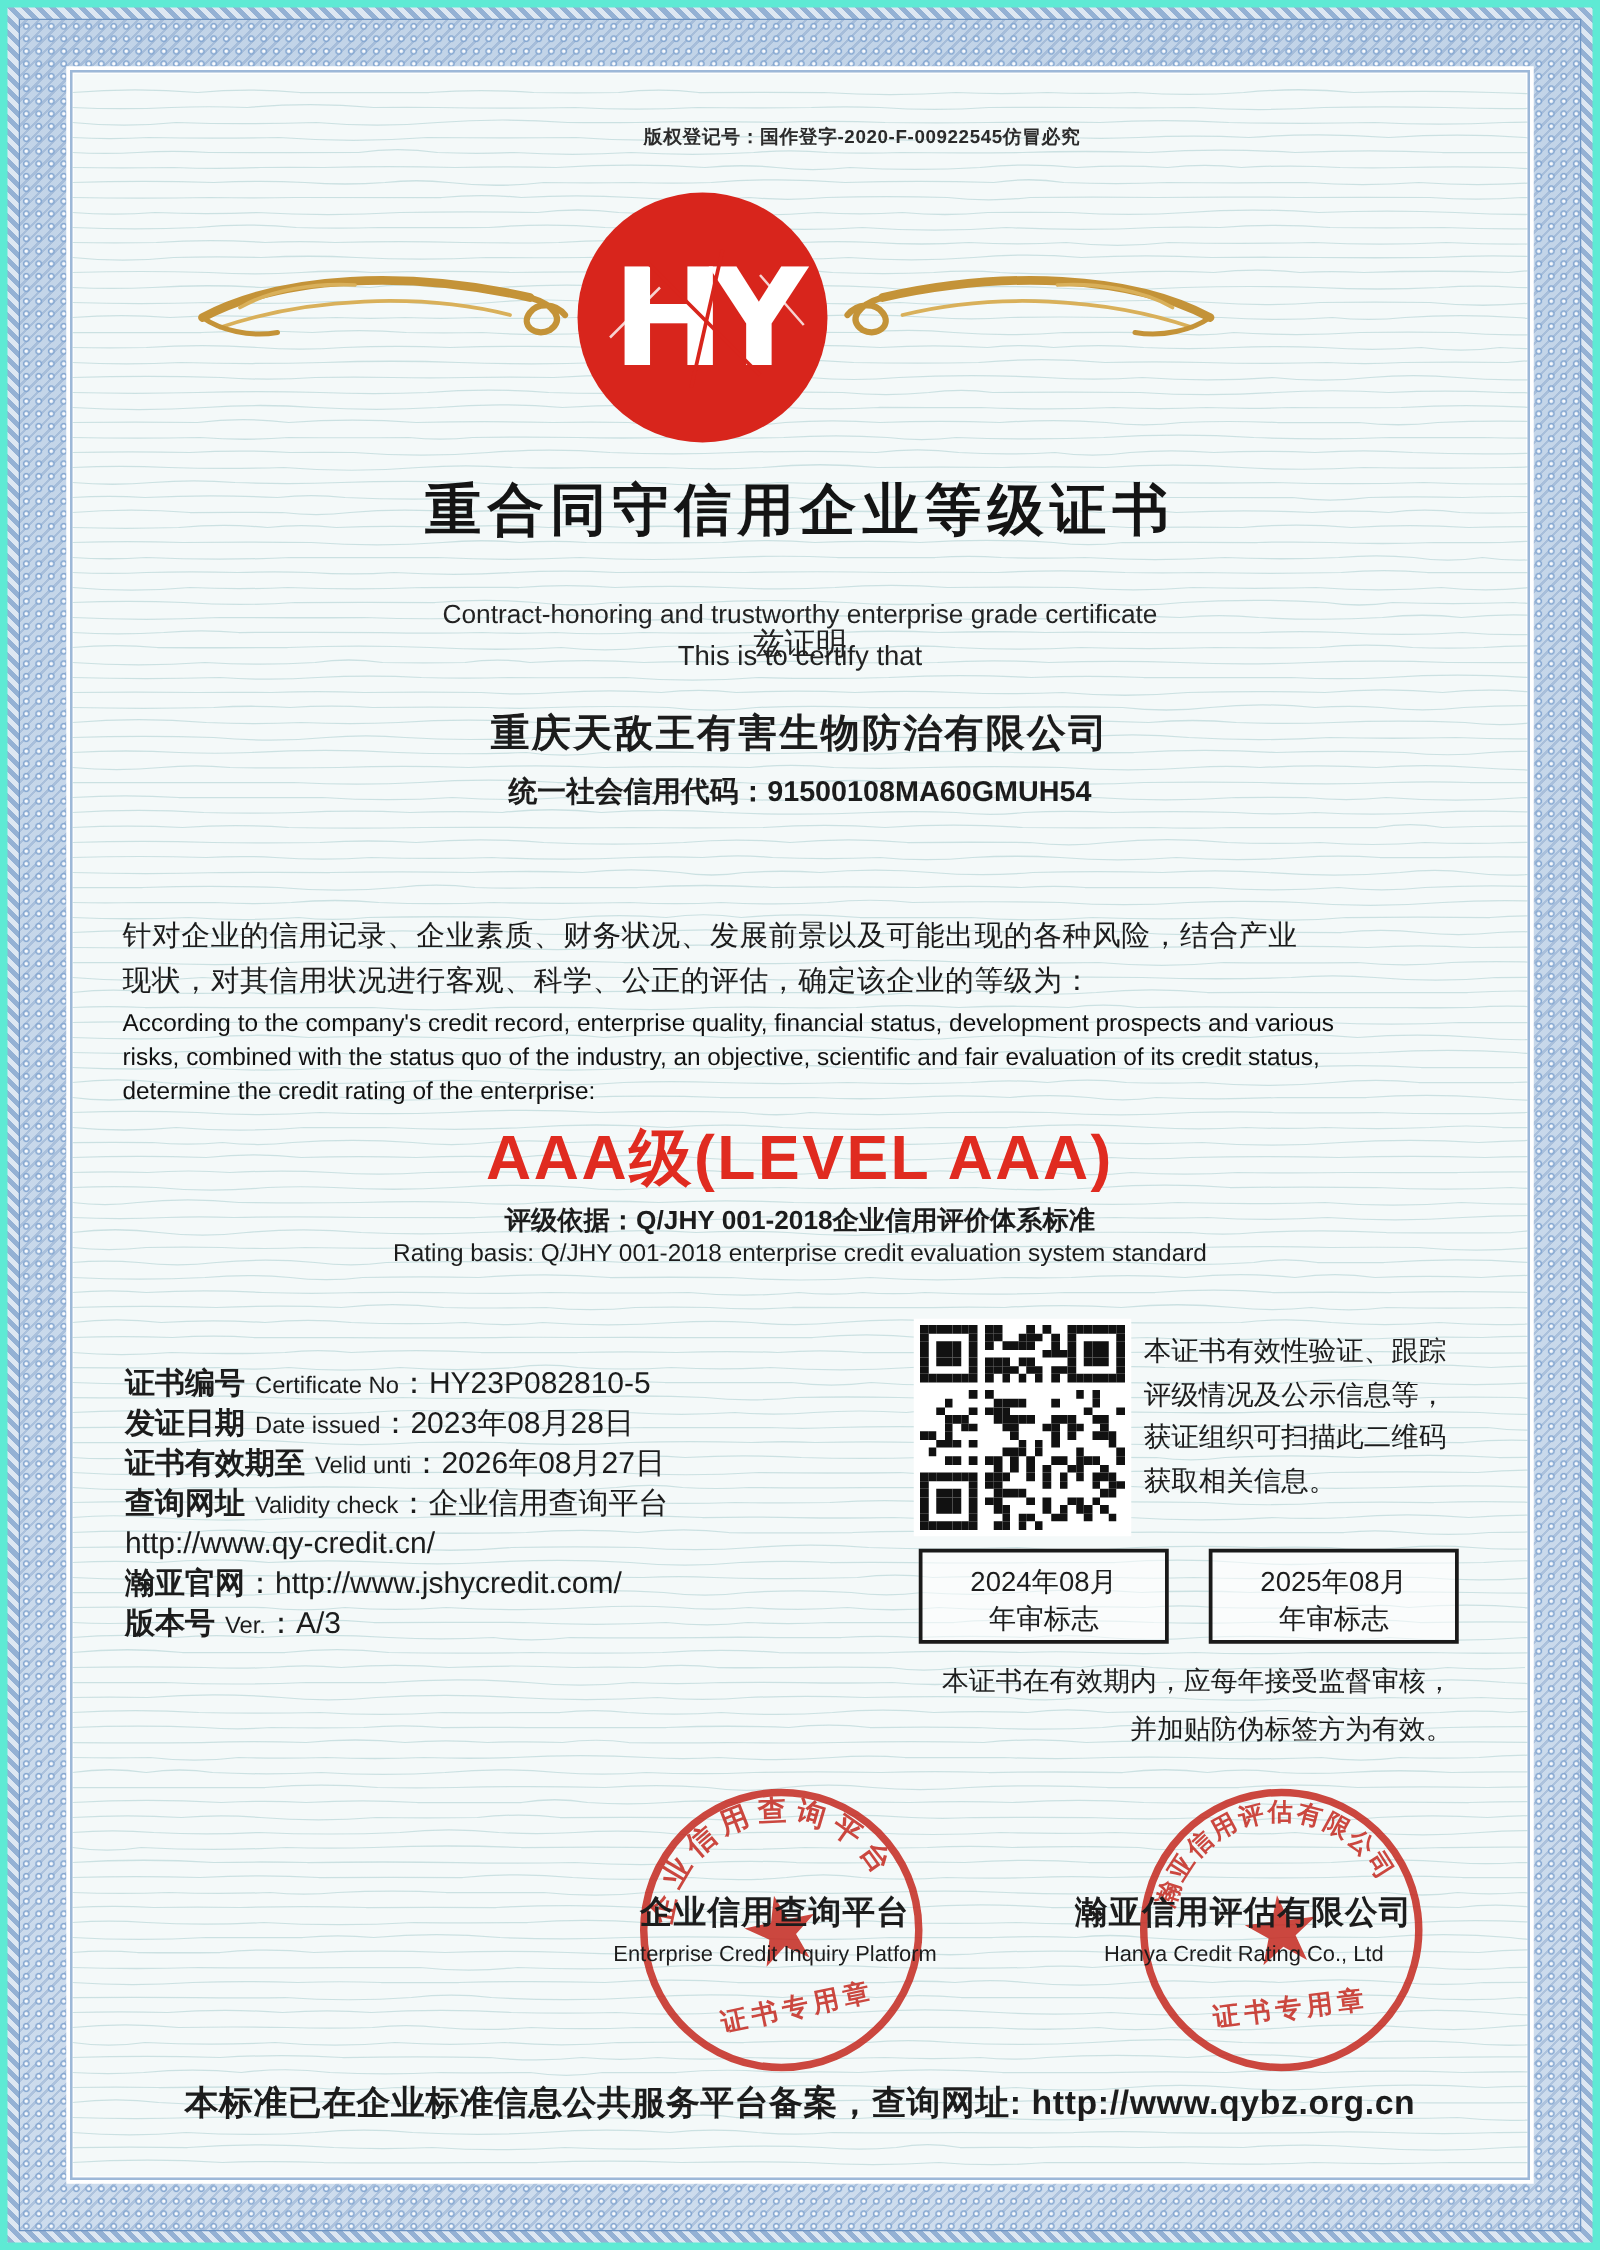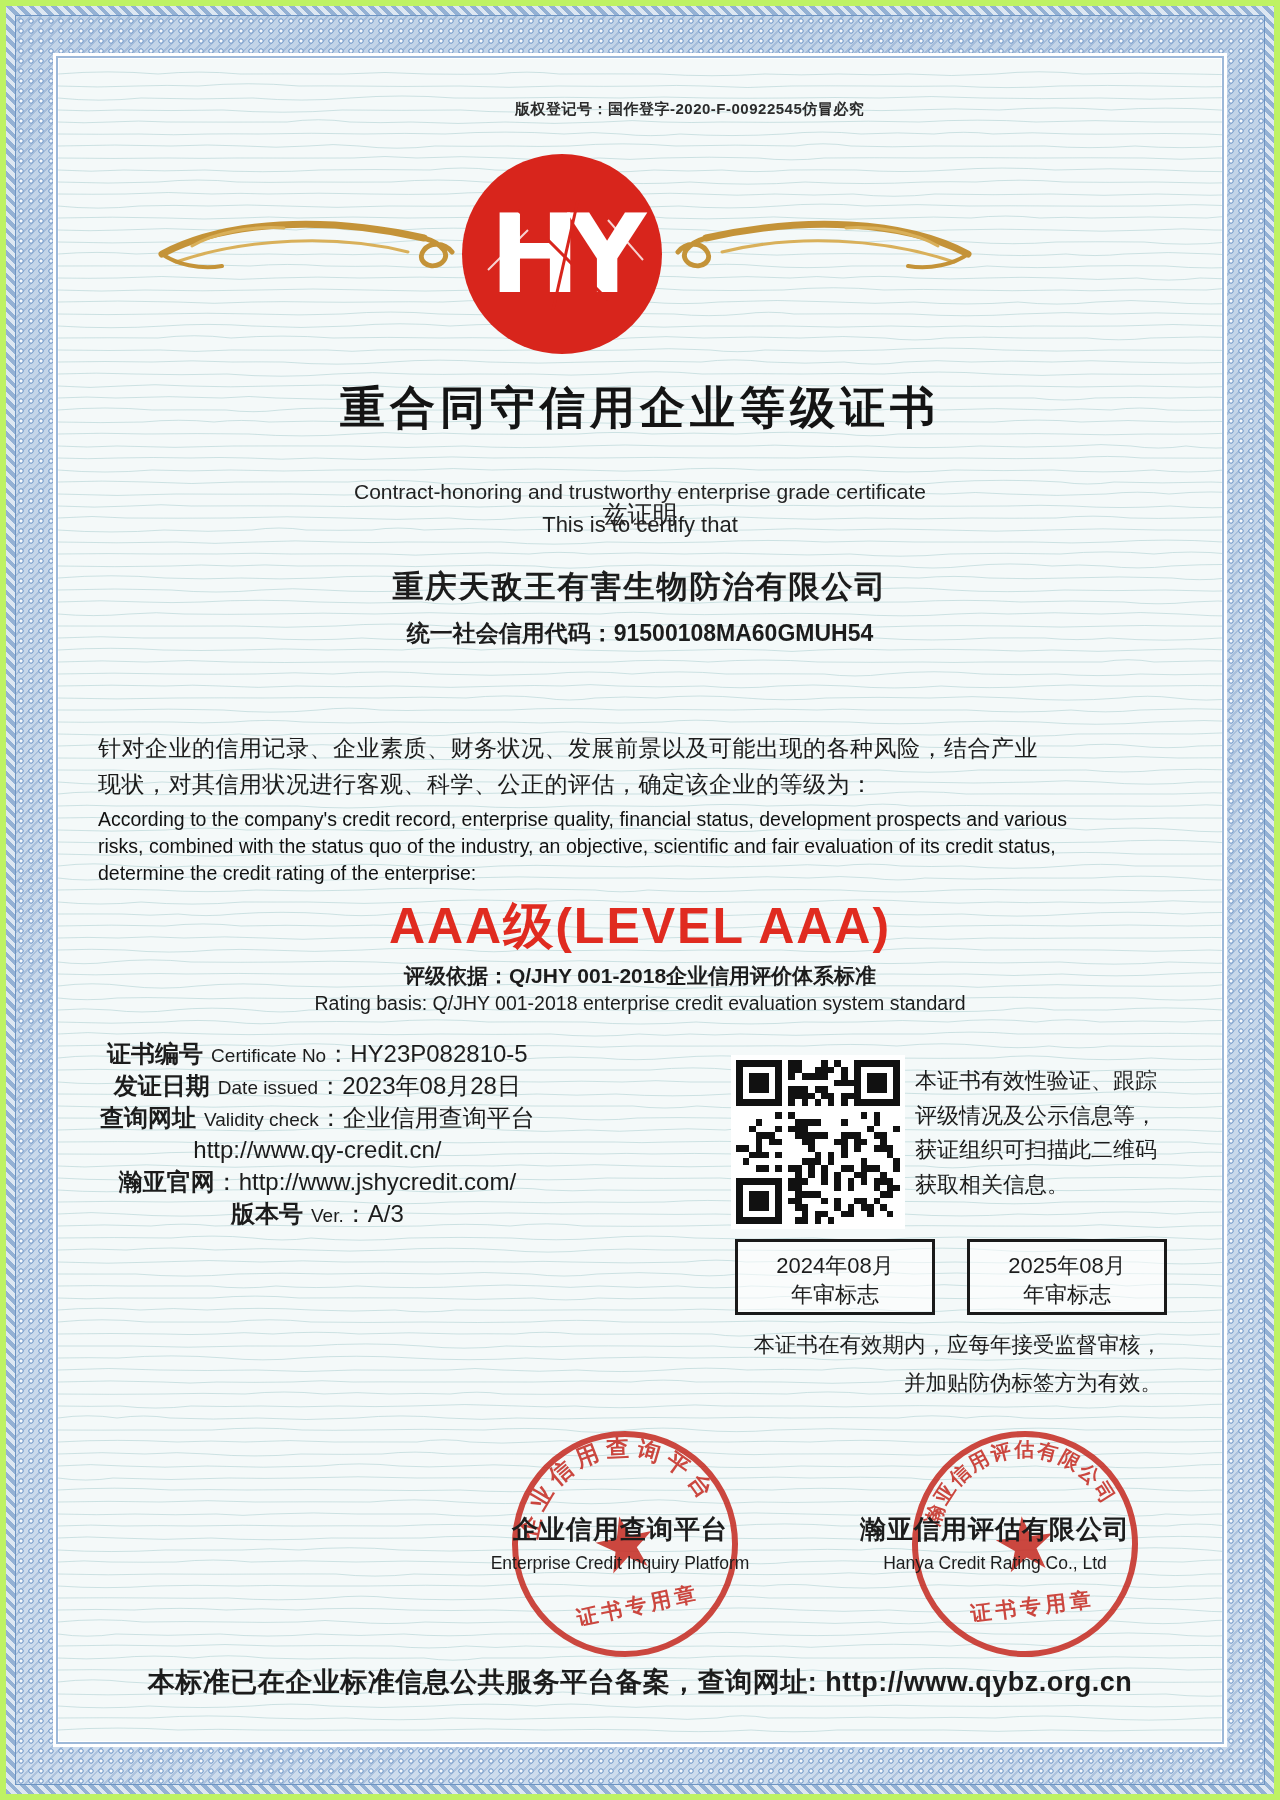--- a/index.html
+++ b/index.html
@@ -1,17 +1,17 @@
 <!DOCTYPE html>
 <html><head>
 <meta charset="utf-8">
 <style>
   html,body{margin:0;padding:0;background:#c9d6e2;}
   .cert{position:relative;width:1280px;height:1800px;overflow:hidden;
-        font-family:"Liberation Sans","DejaVu Sans",sans-serif;color:#1c1c1c;background:#bef264;}
+        font-family:"Liberation Sans","DejaVu Sans",sans-serif;color:#1c1c1c;background:#5eead4;}
   
   .frame-a{position:absolute;inset:6px;
     background:repeating-linear-gradient(45deg,#94b1d4 0 4px,#dde7f2 4px 8px);}
   .frame-b{position:absolute;inset:15px;border:1px solid #6d94c3;
     background:
       radial-gradient(circle at 5px 5px, rgba(255,255,255,.95) 1.3px, transparent 1.8px) 0 0/10px 10px,
       radial-gradient(circle at 5px 5px, #7fa3cf 2.4px, transparent 3px) 0 0/10px 10px,
       repeating-linear-gradient(-45deg, rgba(93,130,181,.28) 0 2px, transparent 2px 7px),
       linear-gradient(#c2d4e8,#cddced);}
   .inner{position:absolute;inset:56px;background:#f4f9f9;border:2px solid #9db8d8;
@@ -37,21 +37,21 @@
   .addr{top:649px;font-size:23px;font-weight:600;}
 
   .para{position:absolute;left:98px;width:1084px;}
   .para-cn{top:730px;font-size:23px;line-height:36px;letter-spacing:.5px;font-weight:500;}
   .para-en{top:806px;font-size:19.5px;line-height:27px;color:#111;}
 
   .grade{top:893px;font-size:50px;font-weight:700;letter-spacing:2px;}
   .basis-cn{top:962px;font-size:21px;font-weight:600;}
   .basis-en{top:992px;font-size:19.5px;}
 
-  .details{position:absolute;left:100px;top:1038px;text-align:center;}
+  .details{position:absolute;left:100px;top:1091px;}
   .details .row{height:32px;line-height:32px;white-space:nowrap;}
   .lb-cn{font-size:24px;font-weight:700;}
   .lb-en{font-size:19px;font-weight:400;margin-left:8px;}
   .val{font-size:24px;font-weight:500;}
 
   .qr{position:absolute;left:731px;top:1055px;width:174px;height:174px;background:#fff;
       padding:5px;box-sizing:border-box;display:grid;grid-template-columns:repeat(25,1fr);grid-auto-rows:1fr;}
   .qr .m{background:#111;}
   .qr-note{position:absolute;left:915px;top:1064px;width:256px;font-size:22px;line-height:34.5px;font-weight:500;}
 
@@ -279,20 +279,23 @@
     <div class="ctext basis-en">Rating basis: Q/JHY 001-2018 enterprise credit evaluation system standard</div>
 
     <div class="details">
       <div class="row">
         <span class="lb-cn">证书编号</span><span class="lb-en">Certificate No</span><span class="val">：HY23P082810-5</span>
       </div>
       <div class="row">
         <span class="lb-cn">发证日期</span><span class="lb-en">Date issued</span><span class="val">：2023年08月28日</span>
       </div>
       <div class="row">
+        <span class="lb-cn">证书有效期至</span><span class="lb-en">Velid unti</span><span class="val">：2026年08月27日</span>
+      </div>
+      <div class="row">
         <span class="lb-cn">查询网址</span><span class="lb-en">Validity check</span><span class="val">：企业信用查询平台</span>
       </div>
       <div class="row">
         <span class="val">http://www.qy-credit.cn/</span>
       </div>
       <div class="row">
         <span class="lb-cn">瀚亚官网</span><span class="val">：http://www.jshycredit.com/</span>
       </div>
       <div class="row">
         <span class="lb-cn">版本号</span><span class="lb-en">Ver.</span><span class="val">：A/3</span>

